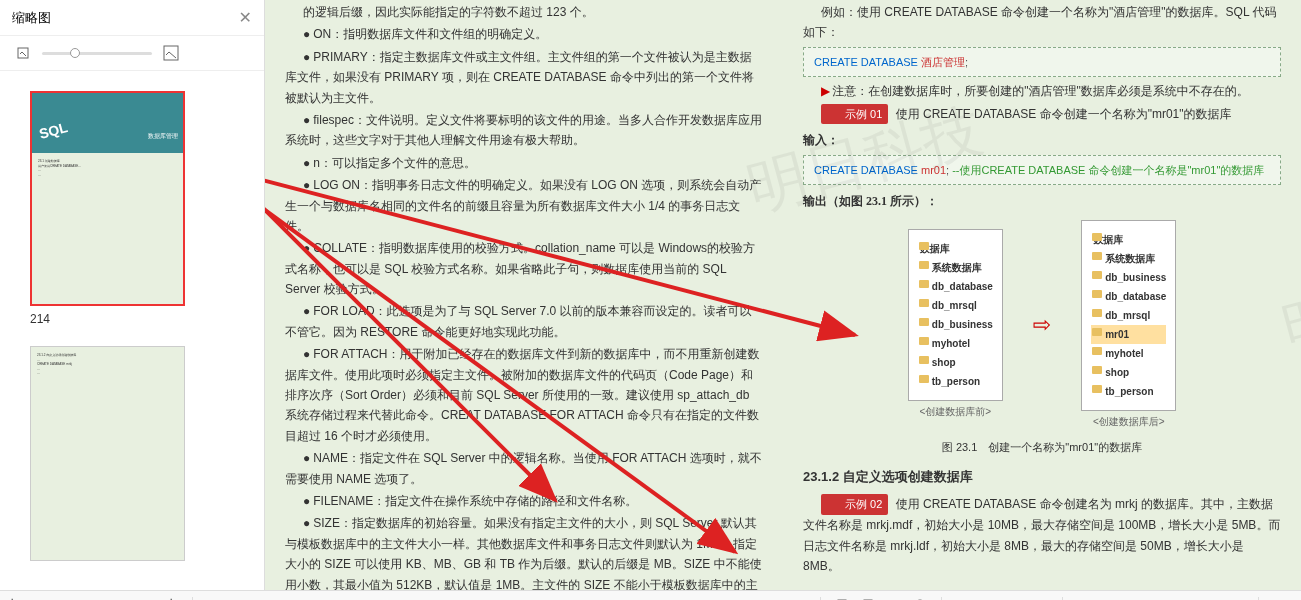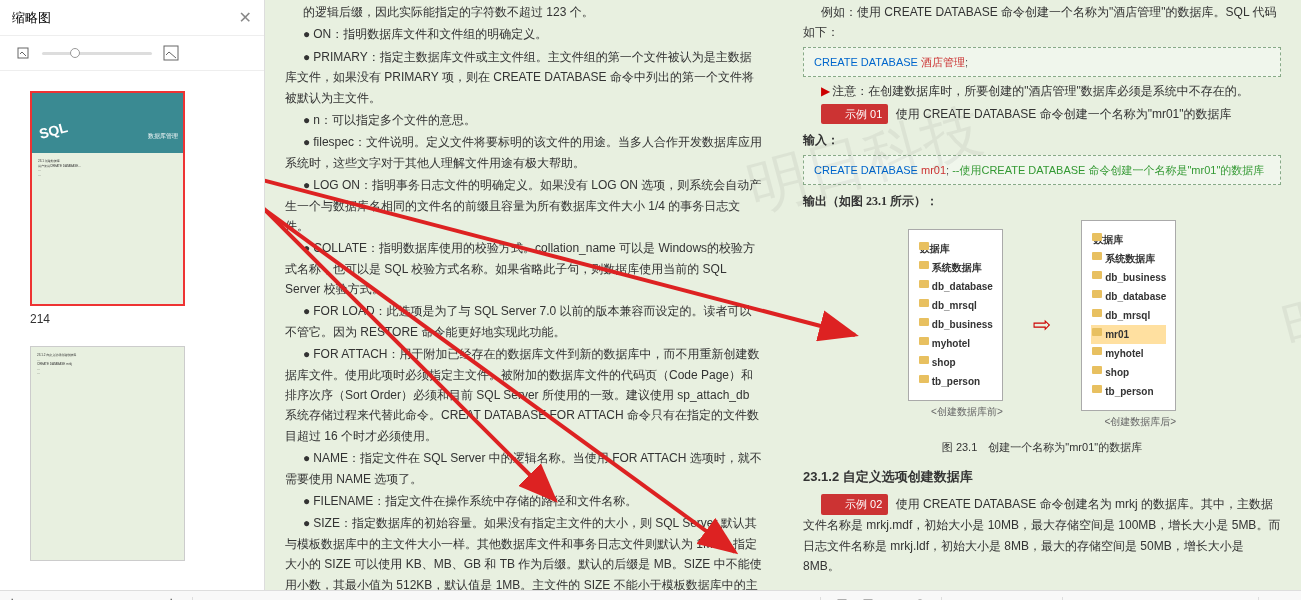--- a/index.html
+++ b/index.html
@@ -31,21 +31,21 @@
 .code-box { border: 1px dashed #8a8; background: #f0f6ec; padding: 6px 10px; font-family: Liberation Sans, sans-serif; font-size: 11px; color: #555; margin: 4px 0; line-height: 1.5; }
 .code-box .kw { color: #06c; }
 .code-box .str { color: #c33; }
 .code-box .cmt { color: #393; }
 .db-tree { display: flex; gap: 30px; justify-content: center; margin: 8px 0; align-items: center; }
 .tree-box { border: 1px solid #aaa; background: #fff; padding: 9px; font-size: 10px; width: 95px; font-weight: bold; }
 .tree-item { padding: 1px 0 1px 14px; position: relative; }
 .tree-item::before { content: ""; width: 10px; height: 8px; background: #e8c060; position: absolute; left: 1px; top: 3px; border-radius: 1px; }
 .tree-item.hl { background: #ffe0a0; }
 .arrow-red { color: #c00; font-size: 22px; }
-.tree-caption { text-align: right; font-size: 10px; color: #666; margin-top: 2px; }
+.tree-caption { text-align: center; font-size: 10px; color: #666; margin-top: 2px; }
 .fig-caption { text-align: center; font-size: 11px; margin: 4px 0; }
 .watermark { position: absolute; font-size: 60px; color: rgba(0,0,0,0.05); transform: rotate(-15deg); pointer-events: none; }
 .wm1 { top: 120px; left: 480px; }
 .wm2 { top: 280px; left: 1050px; }
 .arrows-overlay { position: absolute; top: 0; left: 0; width: 100%; height: 100%; pointer-events: none; }
 .toolbar { height: 31px; background: #f8f8f8; border-top: 1px solid #ddd; display: flex; align-items: center; padding: 0 10px; font-size: 12px; gap: 4px; }
 .tb-group { display: flex; align-items: center; gap: 3px; }
 .tb-sep { width: 1px; height: 18px; background: #ddd; margin: 0 6px; }
 .tb-btn { width: 22px; height: 22px; display: flex; align-items: center; justify-content: center; cursor: pointer; color: #555; border-radius: 3px; }
 .page-input { width: 40px; border: none; background: transparent; text-align: right; color: #06c; font-size: 12px; }
@@ -101,22 +101,22 @@
   </div>
 
   <div class="main">
     <div class="watermark wm1">明日科技</div>
     <div class="watermark wm2">明日科技</div>
 
     <div class="page">
       <p>的逻辑后缀，因此实际能指定的字符数不超过 123 个。</p>
       <p class="bullet">ON：指明数据库文件和文件组的明确定义。</p>
       <p class="bullet">PRIMARY：指定主数据库文件或主文件组。主文件组的第一个文件被认为是主数据库文件，如果没有 PRIMARY 项，则在 CREATE DATABASE 命令中列出的第一个文件将被默认为主文件。</p>
+      <p class="bullet">filespec：文件说明。定义文件将要标明的该文件的用途。当多人合作开发数据库应用系统时，这些文字对于其他人理解文件用途有极大帮助。</p>
       <p class="bullet">n：可以指定多个文件的意思。</p>
-      <p class="bullet">filespec：文件说明。定义文件将要标明的该文件的用途。当多人合作开发数据库应用系统时，这些文字对于其他人理解文件用途有极大帮助。</p>
       <p class="bullet">LOG ON：指明事务日志文件的明确定义。如果没有 LOG ON 选项，则系统会自动产生一个与数据库名相同的文件名的前缀且容量为所有数据库文件大小 1/4 的事务日志文件。</p>
       <p class="bullet">COLLATE：指明数据库使用的校验方式。collation_name 可以是 Windows的校验方式名称，也可以是 SQL 校验方式名称。如果省略此子句，则数据库使用当前的 SQL Server 校验方式。</p>
       <p class="bullet">FOR LOAD：此选项是为了与 SQL Server 7.0 以前的版本兼容而设定的。读者可以不管它。因为 RESTORE 命令能更好地实现此功能。</p>
       <p class="bullet">FOR ATTACH：用于附加已经存在的数据库文件到新的数据库中，而不用重新创建数据库文件。使用此项时必须指定主文件。被附加的数据库文件的代码页（Code Page）和排序次序（Sort Order）必须和目前 SQL Server 所使用的一致。建议使用 sp_attach_db 系统存储过程来代替此命令。CREAT DATABASE FOR ATTACH 命令只有在指定的文件数目超过 16 个时才必须使用。</p>
       <p class="bullet">NAME：指定文件在 SQL Server 中的逻辑名称。当使用 FOR ATTACH 选项时，就不需要使用 NAME 选项了。</p>
       <p class="bullet">FILENAME：指定文件在操作系统中存储的路径和文件名称。</p>
       <p class="bullet">SIZE：指定数据库的初始容量。如果没有指定主文件的大小，则 SQL Server 默认其与模板数据库中的主文件大小一样。其他数据库文件和事务日志文件则默认为 1MB。指定大小的 SIZE 可以使用 KB、MB、GB 和 TB 作为后缀。默认的后缀是 MB。SIZE 中不能使用小数，其最小值为 512KB，默认值是 1MB。主文件的 SIZE 不能小于模板数据库中的主文件。</p>
 
     </div>
 

